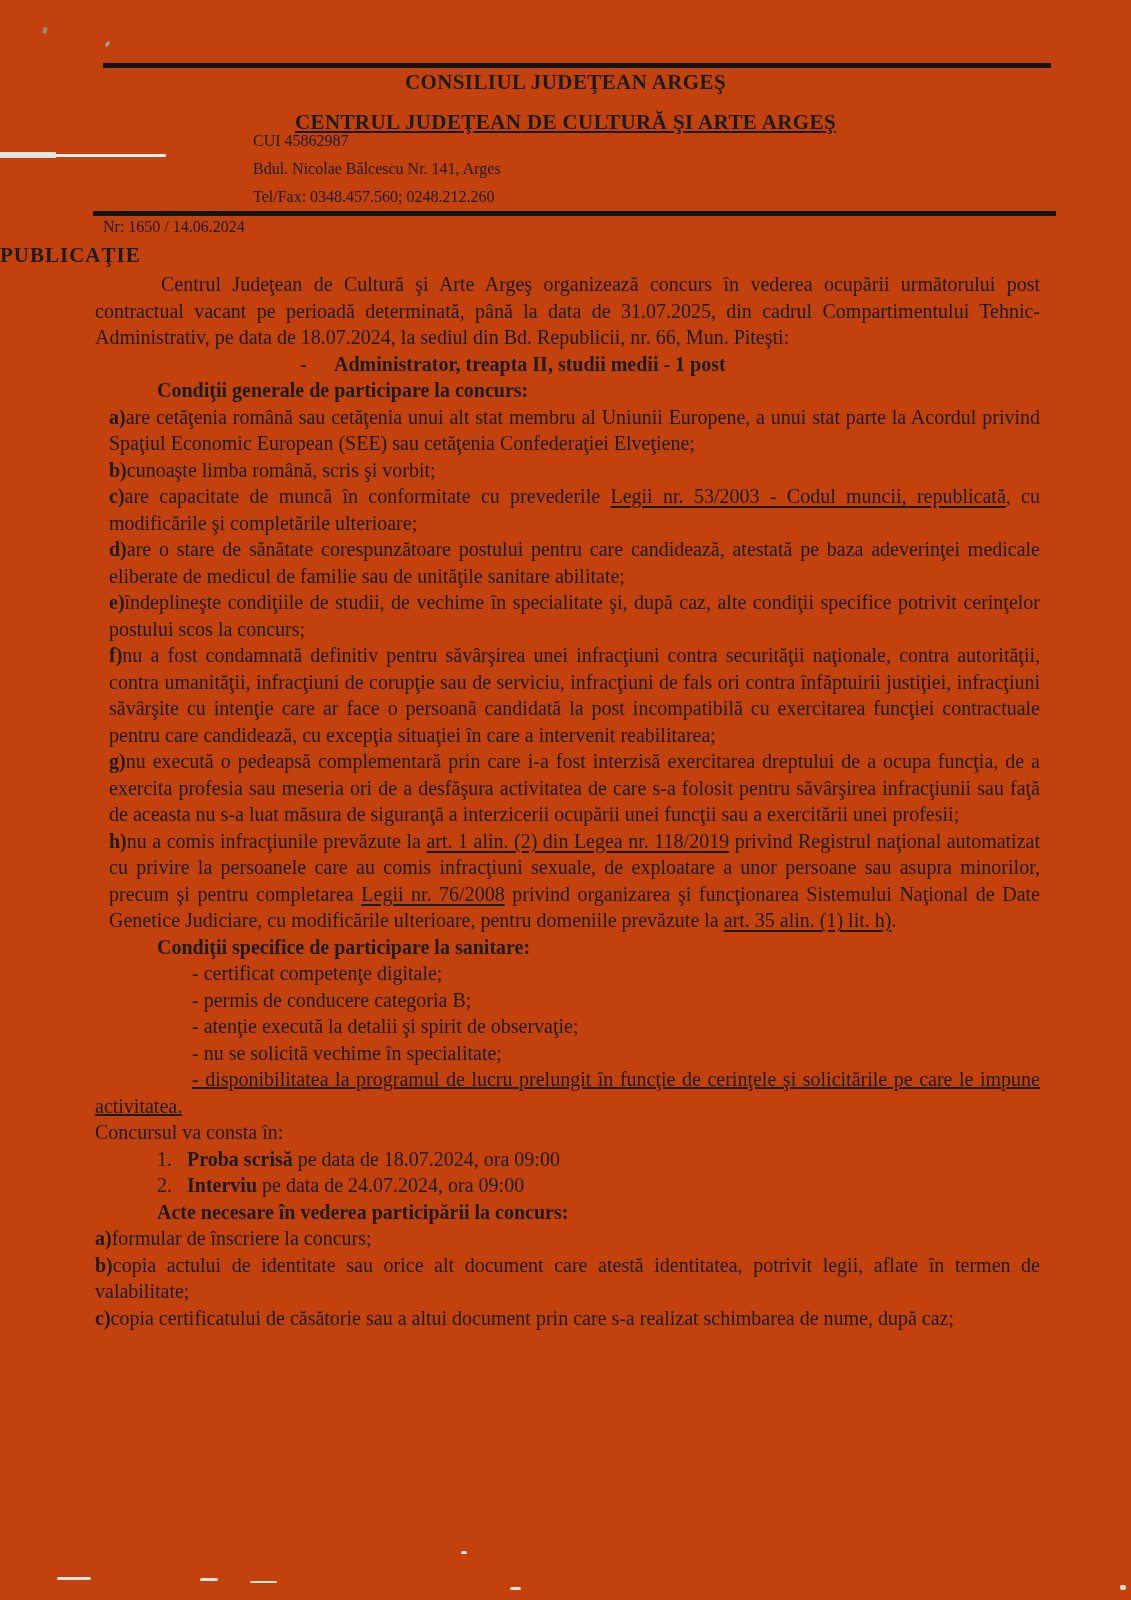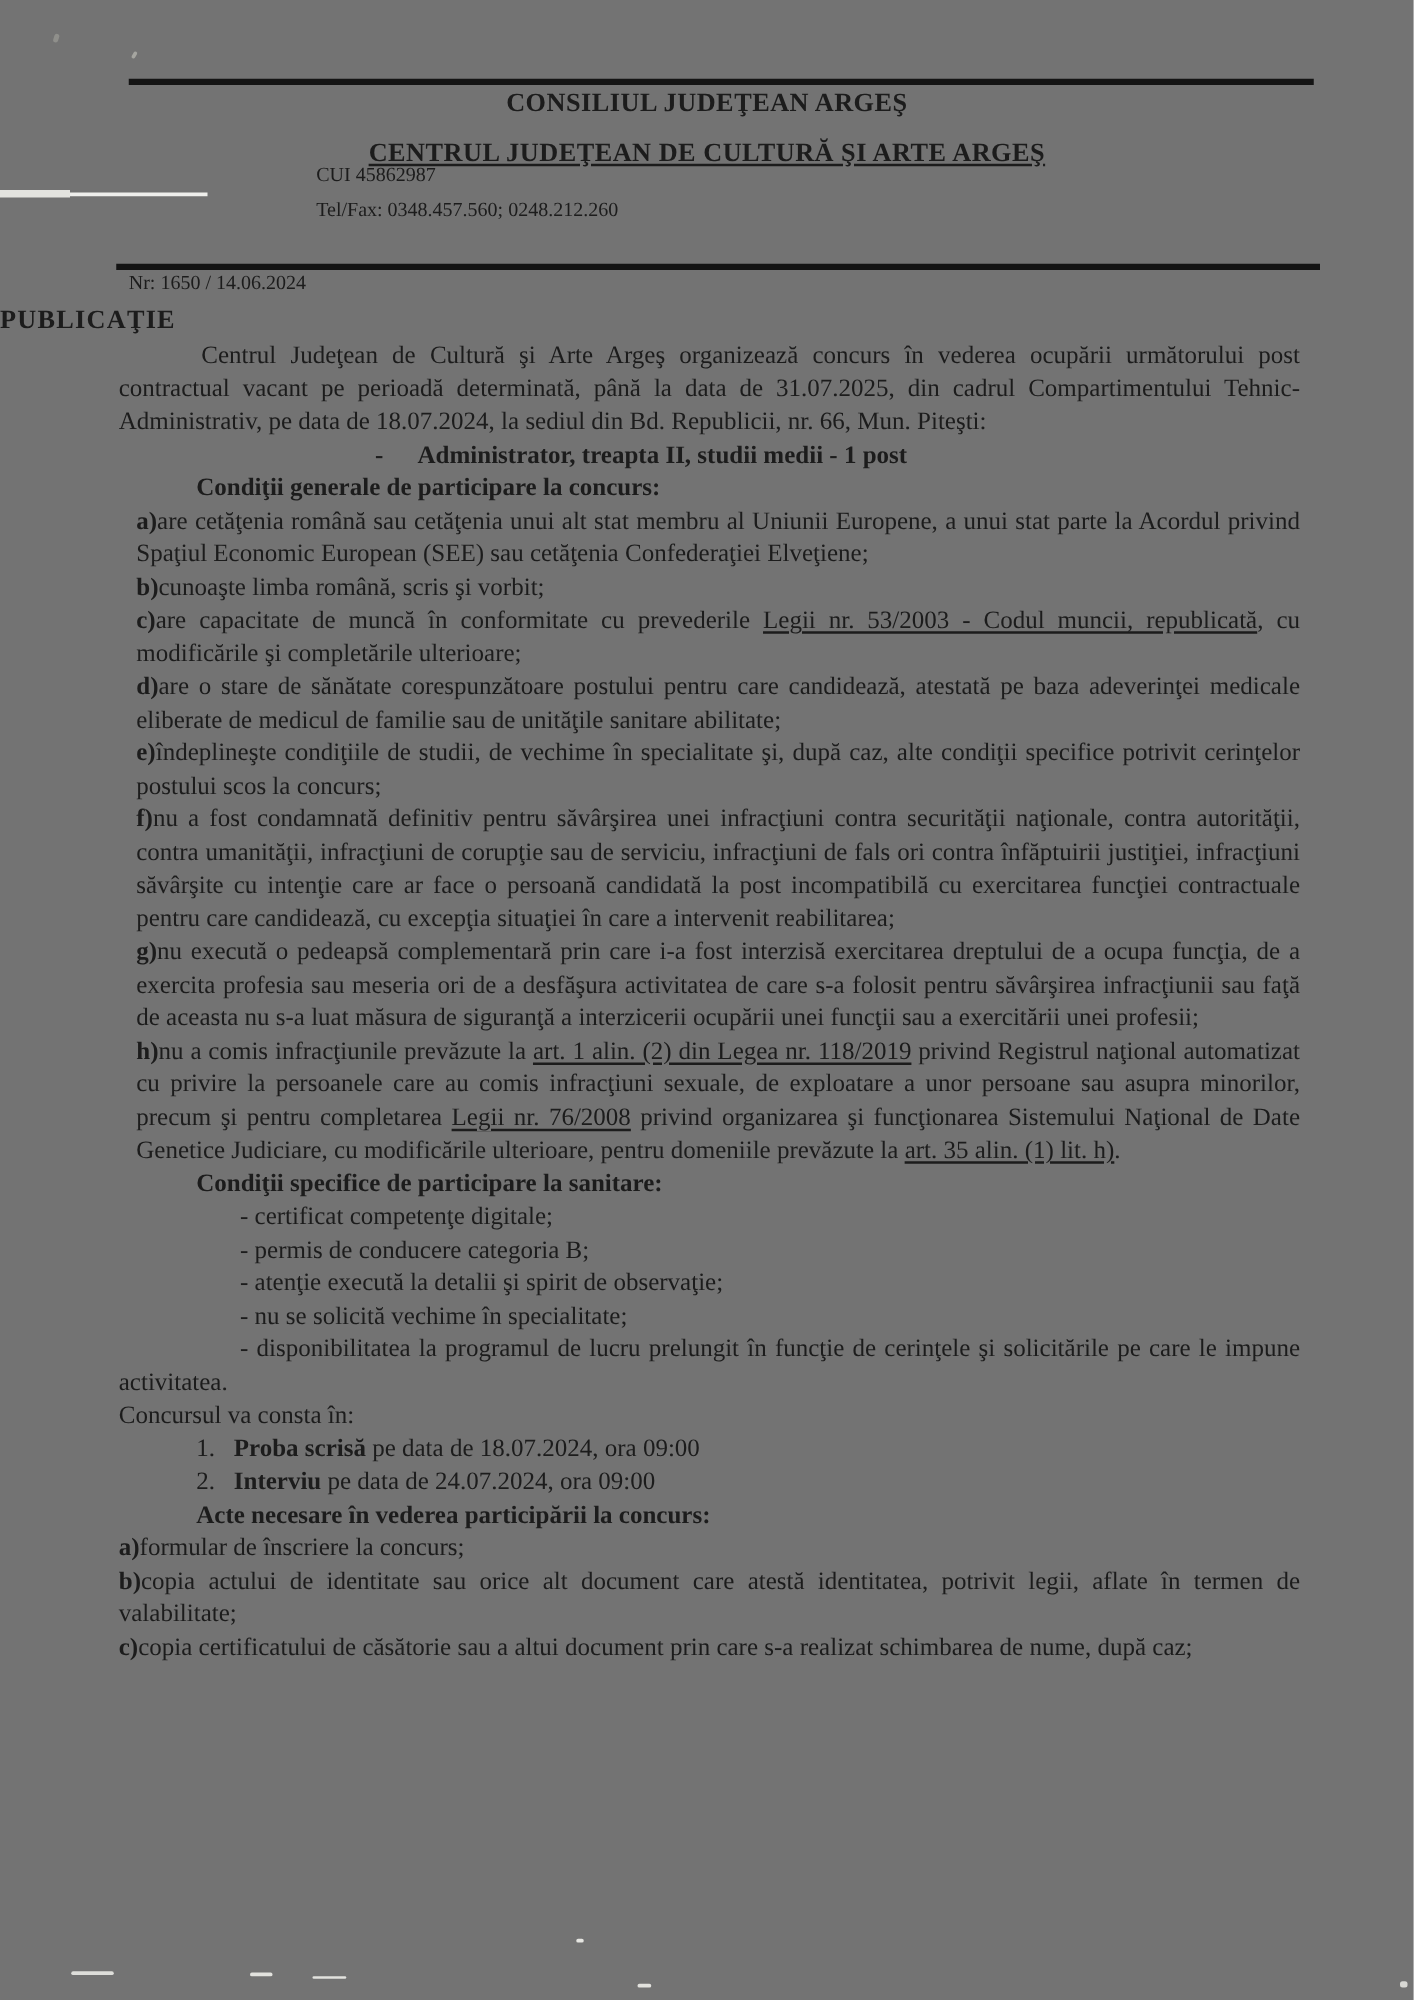--- a/index.html
+++ b/index.html
@@ -1,18 +1,18 @@
 <!DOCTYPE html>
 <html><head>
 <meta charset="utf-8">
 <style>
   html,body { margin:0; padding:0; background:#ffffff; }
   .page {
     position:relative; width:1131px; height:1600px;
-    background:#737373; overflow:hidden;
+    background:#c2410c; overflow:hidden;
     font-family:"Liberation Serif", serif;
     font-size:20px; color:#1c1c1c;
   }
   
   .rule { position:absolute; background:#141414; }
   .rule-top    { left:103px; top:63px;  width:948px; height:5px; }
   .rule-bottom { left:93px;  top:211px; width:963px; height:5px; }
   .org-line { position:absolute; left:0; width:100%; text-align:center;
               font-weight:bold; font-size:21px; letter-spacing:0.4px; }
   .org1 { top:70px; }
@@ -23,21 +23,21 @@
                font-weight:bold; font-size:21px; letter-spacing:1px; }
   
   .flow { position:absolute; left:95px; top:271px; width:945px; line-height:26.5px; }
   .flow p { margin:0; }
   .intro { text-align:justify; text-indent:66px; }
   .pos-line { font-weight:bold; padding-left:205px; }
   .pos-line .dash { display:inline-block; width:34px; }
   .sec-heading { font-weight:bold; padding-left:62px; }
   .cond { text-align:justify; padding-left:14px; }
   .spec-item { padding-left:97px; }
-  .spec-last { text-align:justify; text-indent:97px; }
+  .spec-last { text-align:justify; text-indent:97px;text-decoration:underline; }
   .lead { padding-left:0; }
   .step { padding-left:62px; }
   .doc-item { text-align:justify; }
   .b { font-weight:bold; }
   .u { text-decoration:underline; text-decoration-thickness:1.5px; text-underline-offset:3px; }
   
   .artifact { position:absolute; background:#9a9a96; border-radius:2px; }
   .mark1 { left:43px;  top:27px; width:4px;  height:7px; transform:rotate(18deg); background:#8f8f8b; }
   .mark2 { left:106px; top:41px; width:3px;  height:6px; transform:rotate(30deg); background:#a5a5a0; }
   .streak { left:0; top:152px; width:56px; height:6px; background:#e4e4e0; border-radius:0; }
@@ -63,20 +63,21 @@
   <div class="artifact sm3"></div>
   <div class="artifact sm4"></div>
   <div class="artifact sm5"></div>
   <div class="artifact sm6"></div>
 
   <div class="rule rule-top"></div>
   <div class="org-line org1">CONSILIUL JUDEŢEAN ARGEŞ</div>
   <div class="org-line org2">CENTRUL JUDEŢEAN DE CULTURĂ ŞI ARTE ARGEŞ</div>
   <div class="lh-info">
     <div>CUI 45862987</div>
+    <div>Bdul. Nicolae Bălcescu Nr. 141, Arges</div>
     <div>Tel/Fax: 0348.457.560; 0248.212.260</div>
   </div>
   <div class="rule rule-bottom"></div>
 
   <div class="reg">Nr: 1650 / 14.06.2024</div>
   <div class="doc-title">PUBLICAŢIE</div>
 
   <div class="flow">
     <p class="intro">Centrul Judeţean de Cultură şi Arte Argeş organizează concurs în vederea ocupării următorului post contractual vacant pe perioadă determinată, până la data de 31.07.2025, din cadrul Compartimentului Tehnic-Administrativ, pe data de 18.07.2024, la sediul din Bd. Republicii, nr. 66, Mun. Piteşti:</p>
 

